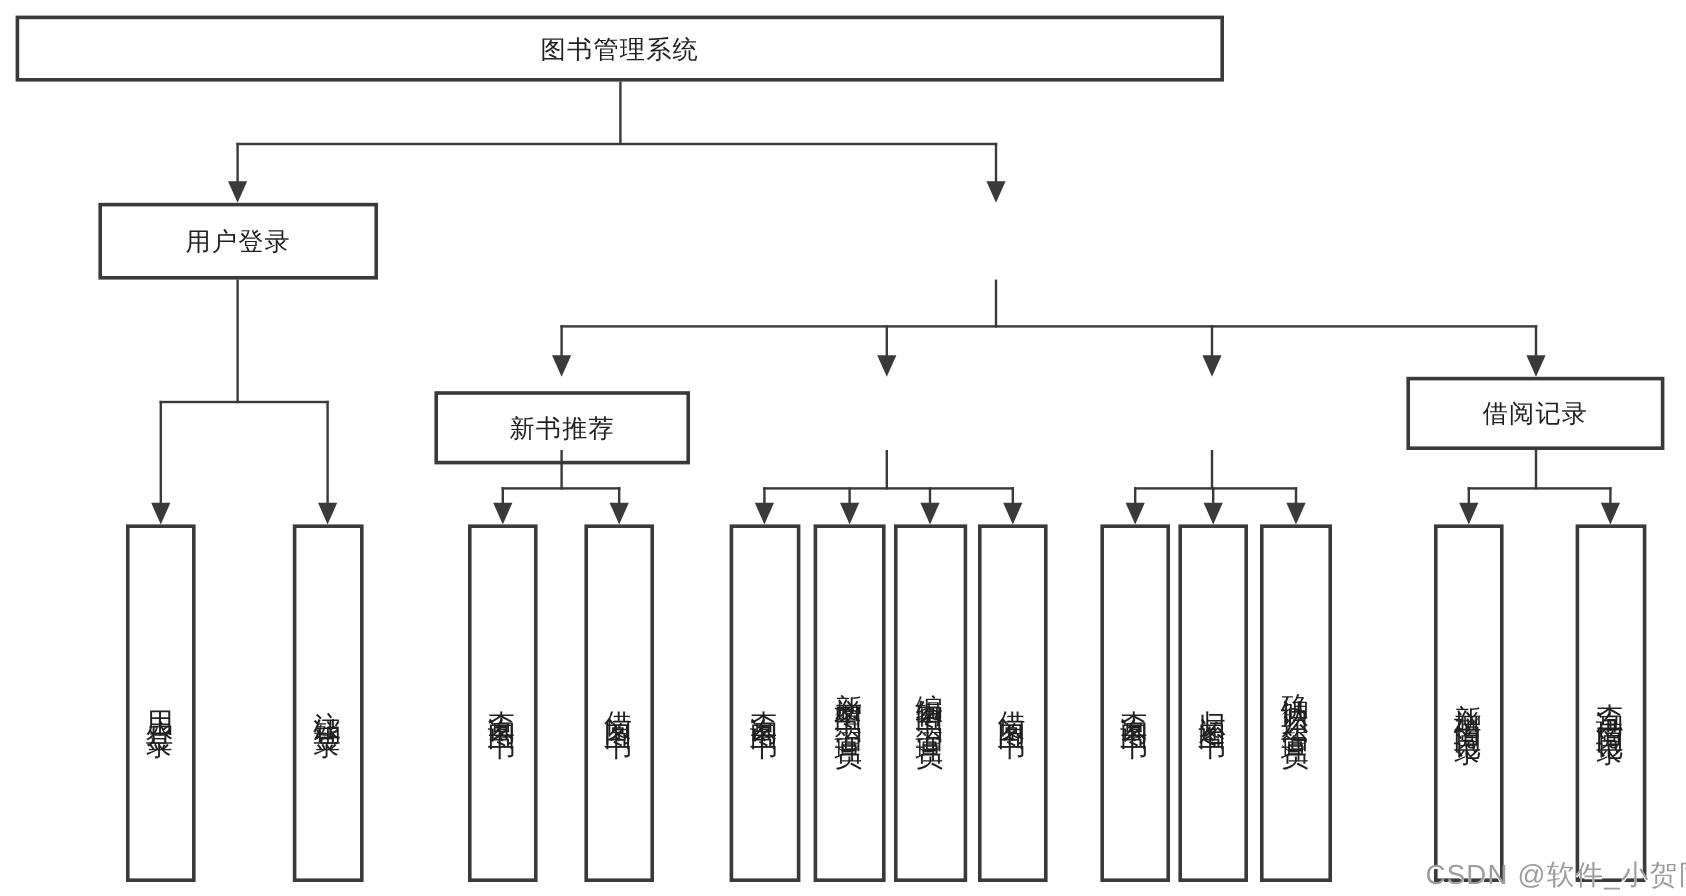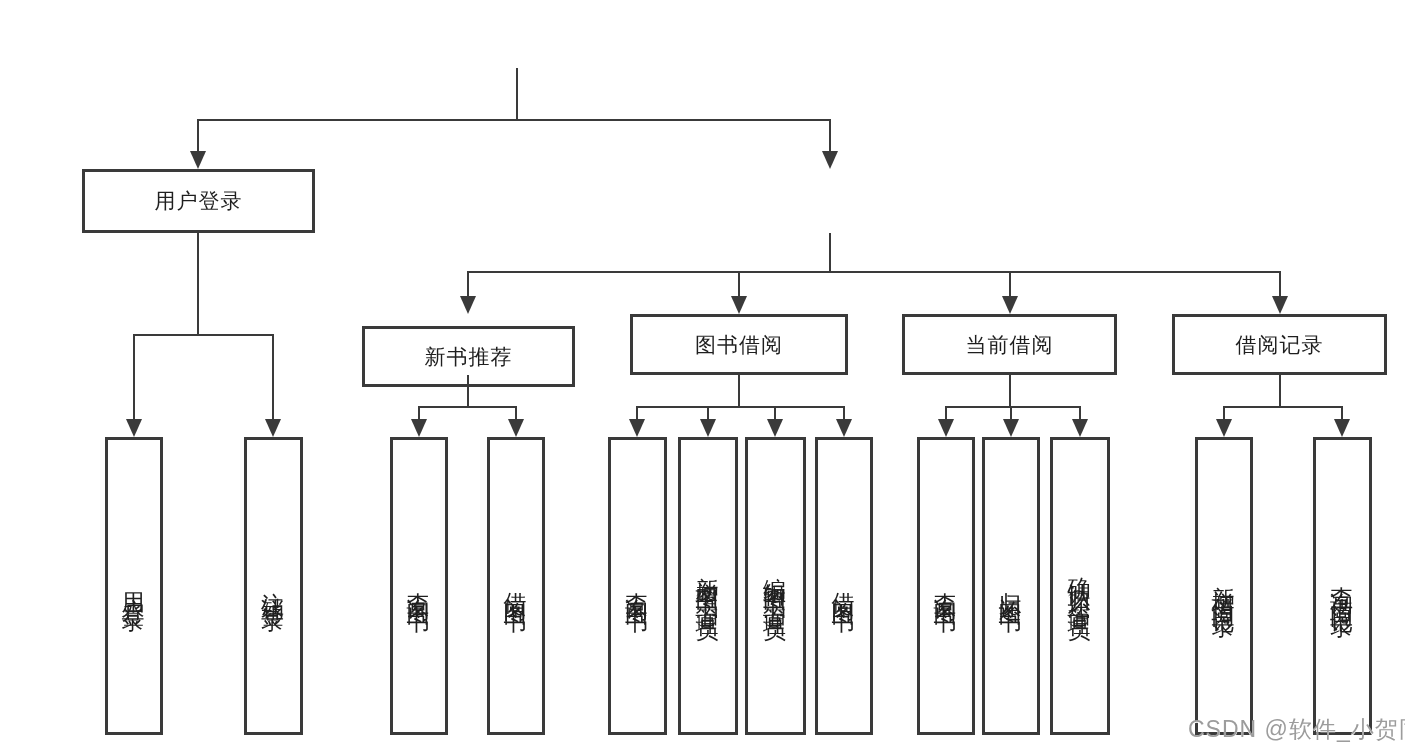--- a/index.html
+++ b/index.html
@@ -28,20 +28,23 @@
   .wm{
     position:absolute;color:#9c9c9c;font-size:23px;white-space:nowrap;
     text-shadow:0 1px 0 #ffffff;letter-spacing:1px;
   }
 </style>
 </head>
 <body>
 
 <div class="stage">
 
+  <div class="box" style="left:13px;top:13px;width:1007px;height:55px;">
+    <span>图书管理系统</span>
+  </div>
 
   <div class="vl" style="left:516px;top:68px;height:52px;"></div>
   <div class="hl" style="left:197px;top:119px;width:634px;"></div>
   <div class="vl" style="left:197px;top:119px;height:34px;"></div>
   <div class="ar" style="left:190px;top:151px;"></div>
   <div class="vl" style="left:829px;top:119px;height:34px;"></div>
   <div class="ar" style="left:822px;top:151px;"></div>
 
   <div class="box" style="left:82px;top:169px;width:233px;height:64px;">
     <span>用户登录</span>
@@ -60,26 +63,20 @@
   <div class="ar" style="left:460px;top:296px;"></div>
   <div class="vl" style="left:738px;top:271px;height:26px;"></div>
   <div class="ar" style="left:731px;top:296px;"></div>
   <div class="vl" style="left:1009px;top:271px;height:26px;"></div>
   <div class="ar" style="left:1002px;top:296px;"></div>
   <div class="vl" style="left:1279px;top:271px;height:26px;"></div>
   <div class="ar" style="left:1272px;top:296px;"></div>
 
   <div class="box" style="left:362px;top:326px;width:213px;height:61px;">
     <span>新书推荐</span>
-  </div>
-  <div class="box" style="left:630px;top:314px;width:218px;height:61px;">
-    <span>图书借阅</span>
-  </div>
-  <div class="box" style="left:902px;top:314px;width:215px;height:61px;">
-    <span>当前借阅</span>
   </div>
   <div class="box" style="left:1172px;top:314px;width:215px;height:61px;">
     <span>借阅记录</span>
   </div>
 
   <div class="vl" style="left:467px;top:375px;height:33px;"></div>
   <div class="hl" style="left:418px;top:406px;width:99px;"></div>
   <div class="vl" style="left:418px;top:406px;height:14px;"></div>
   <div class="ar" style="left:411px;top:419px;"></div>
   <div class="vl" style="left:515px;top:406px;height:14px;"></div>

